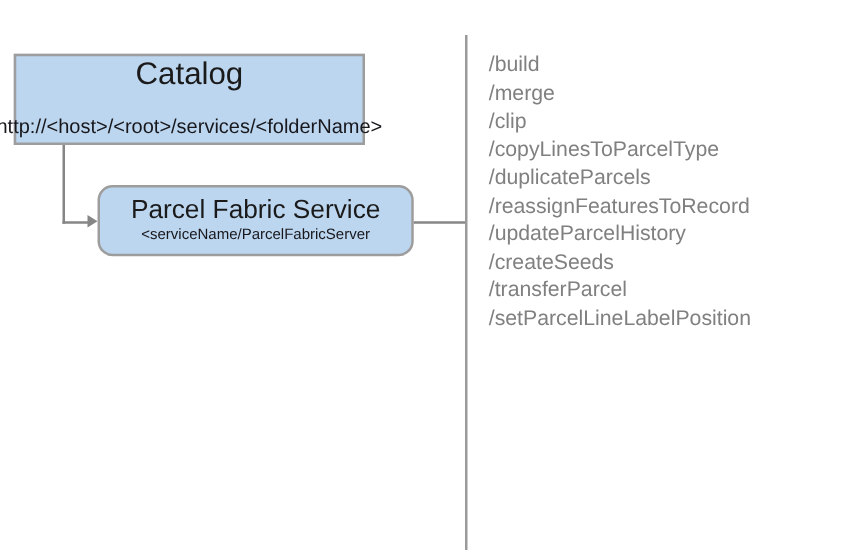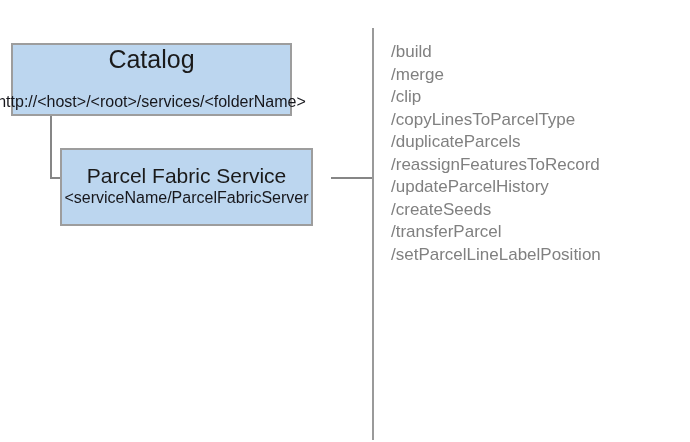--- a/index.html
+++ b/index.html
@@ -55,31 +55,32 @@
   #catalog-node .node-title {
     font-size: 25px;
     margin-top: -2px;
   }
   #catalog-node .node-sub {
     font-size: 16px;
     margin-top: 21px;
   }
 
   #service-node {
-    left: 60px;
+    left: 78px;
     top: 148px;
     width: 253px;
-    height: 78px;
+    height: 57px;
+    border-radius: 12px;
   }
   #service-node .node-title {
     font-size: 21px;
     margin-top: -1px;
   }
   #service-node .node-sub {
-    font-size: 16px;
+    font-size: 12px;
     margin-top: 2px;
   }
 
   
   .conn {
     position: absolute;
     background: #868686;
   }
   
   #conn-vert {

